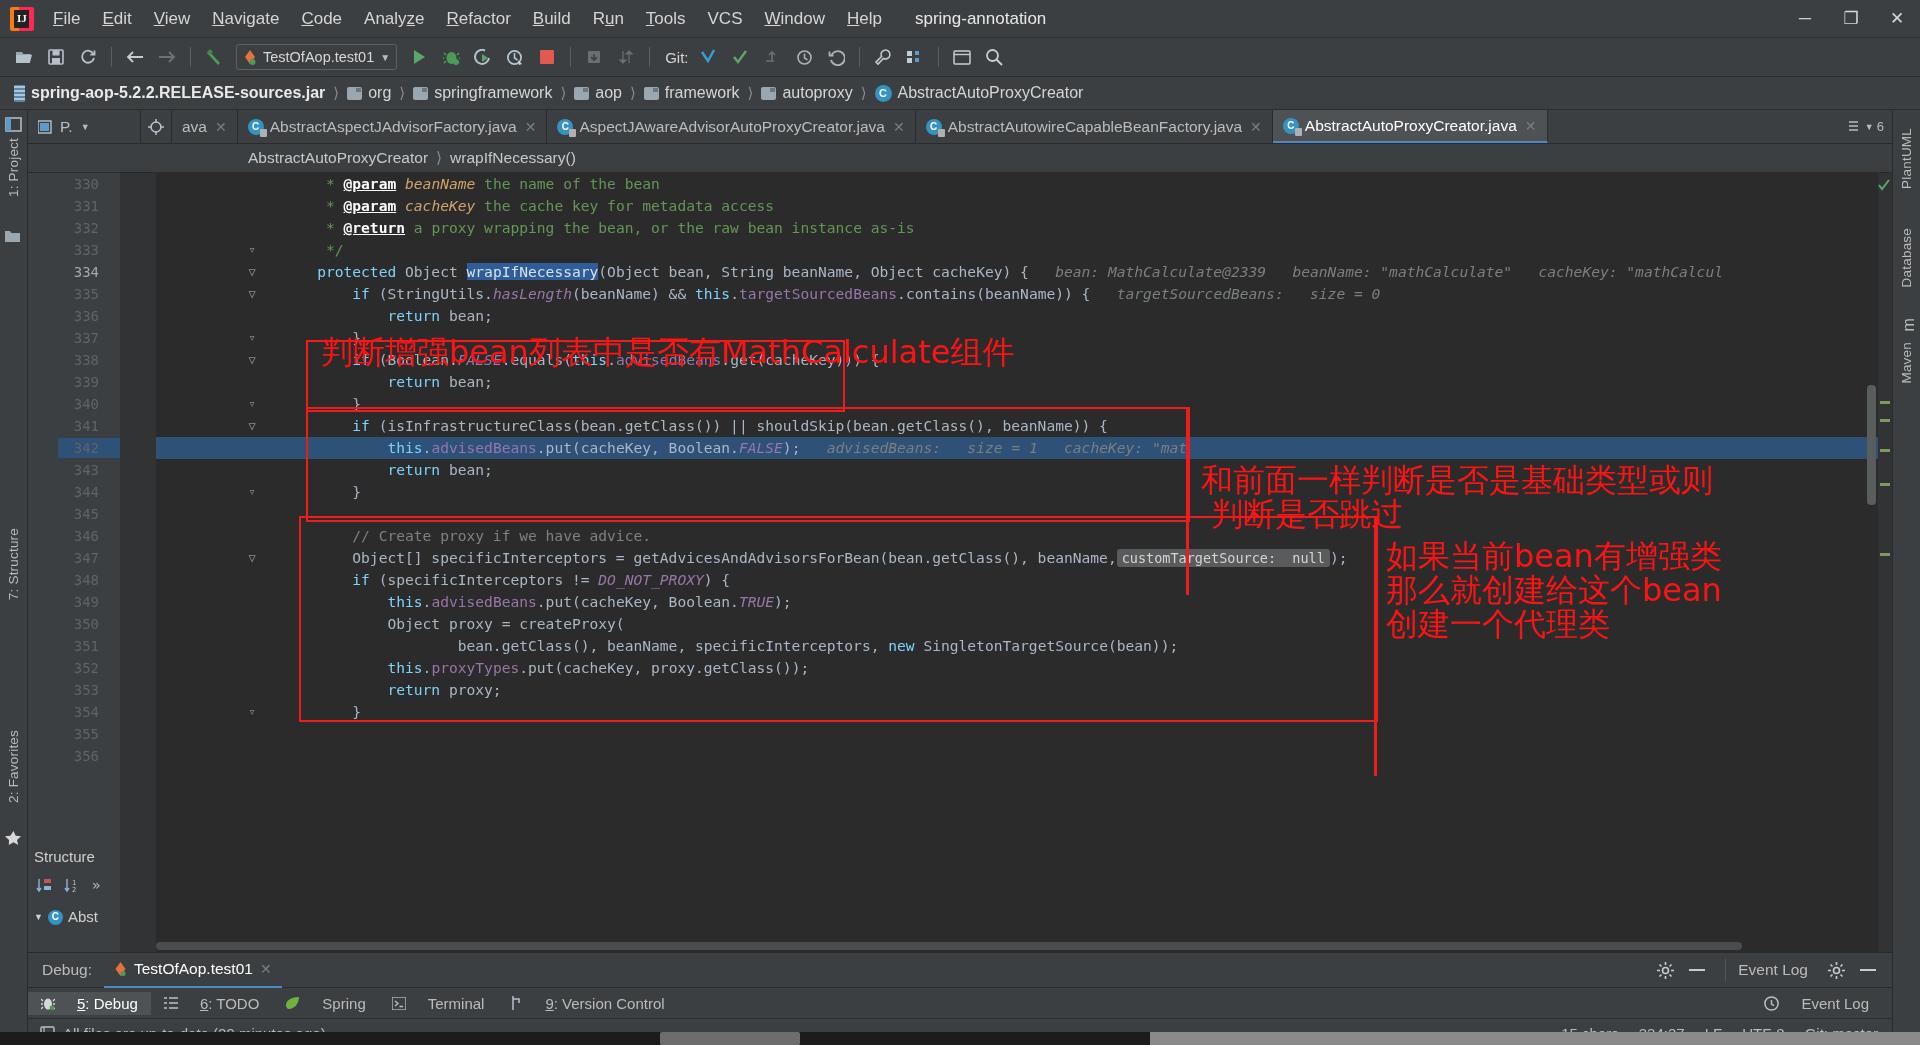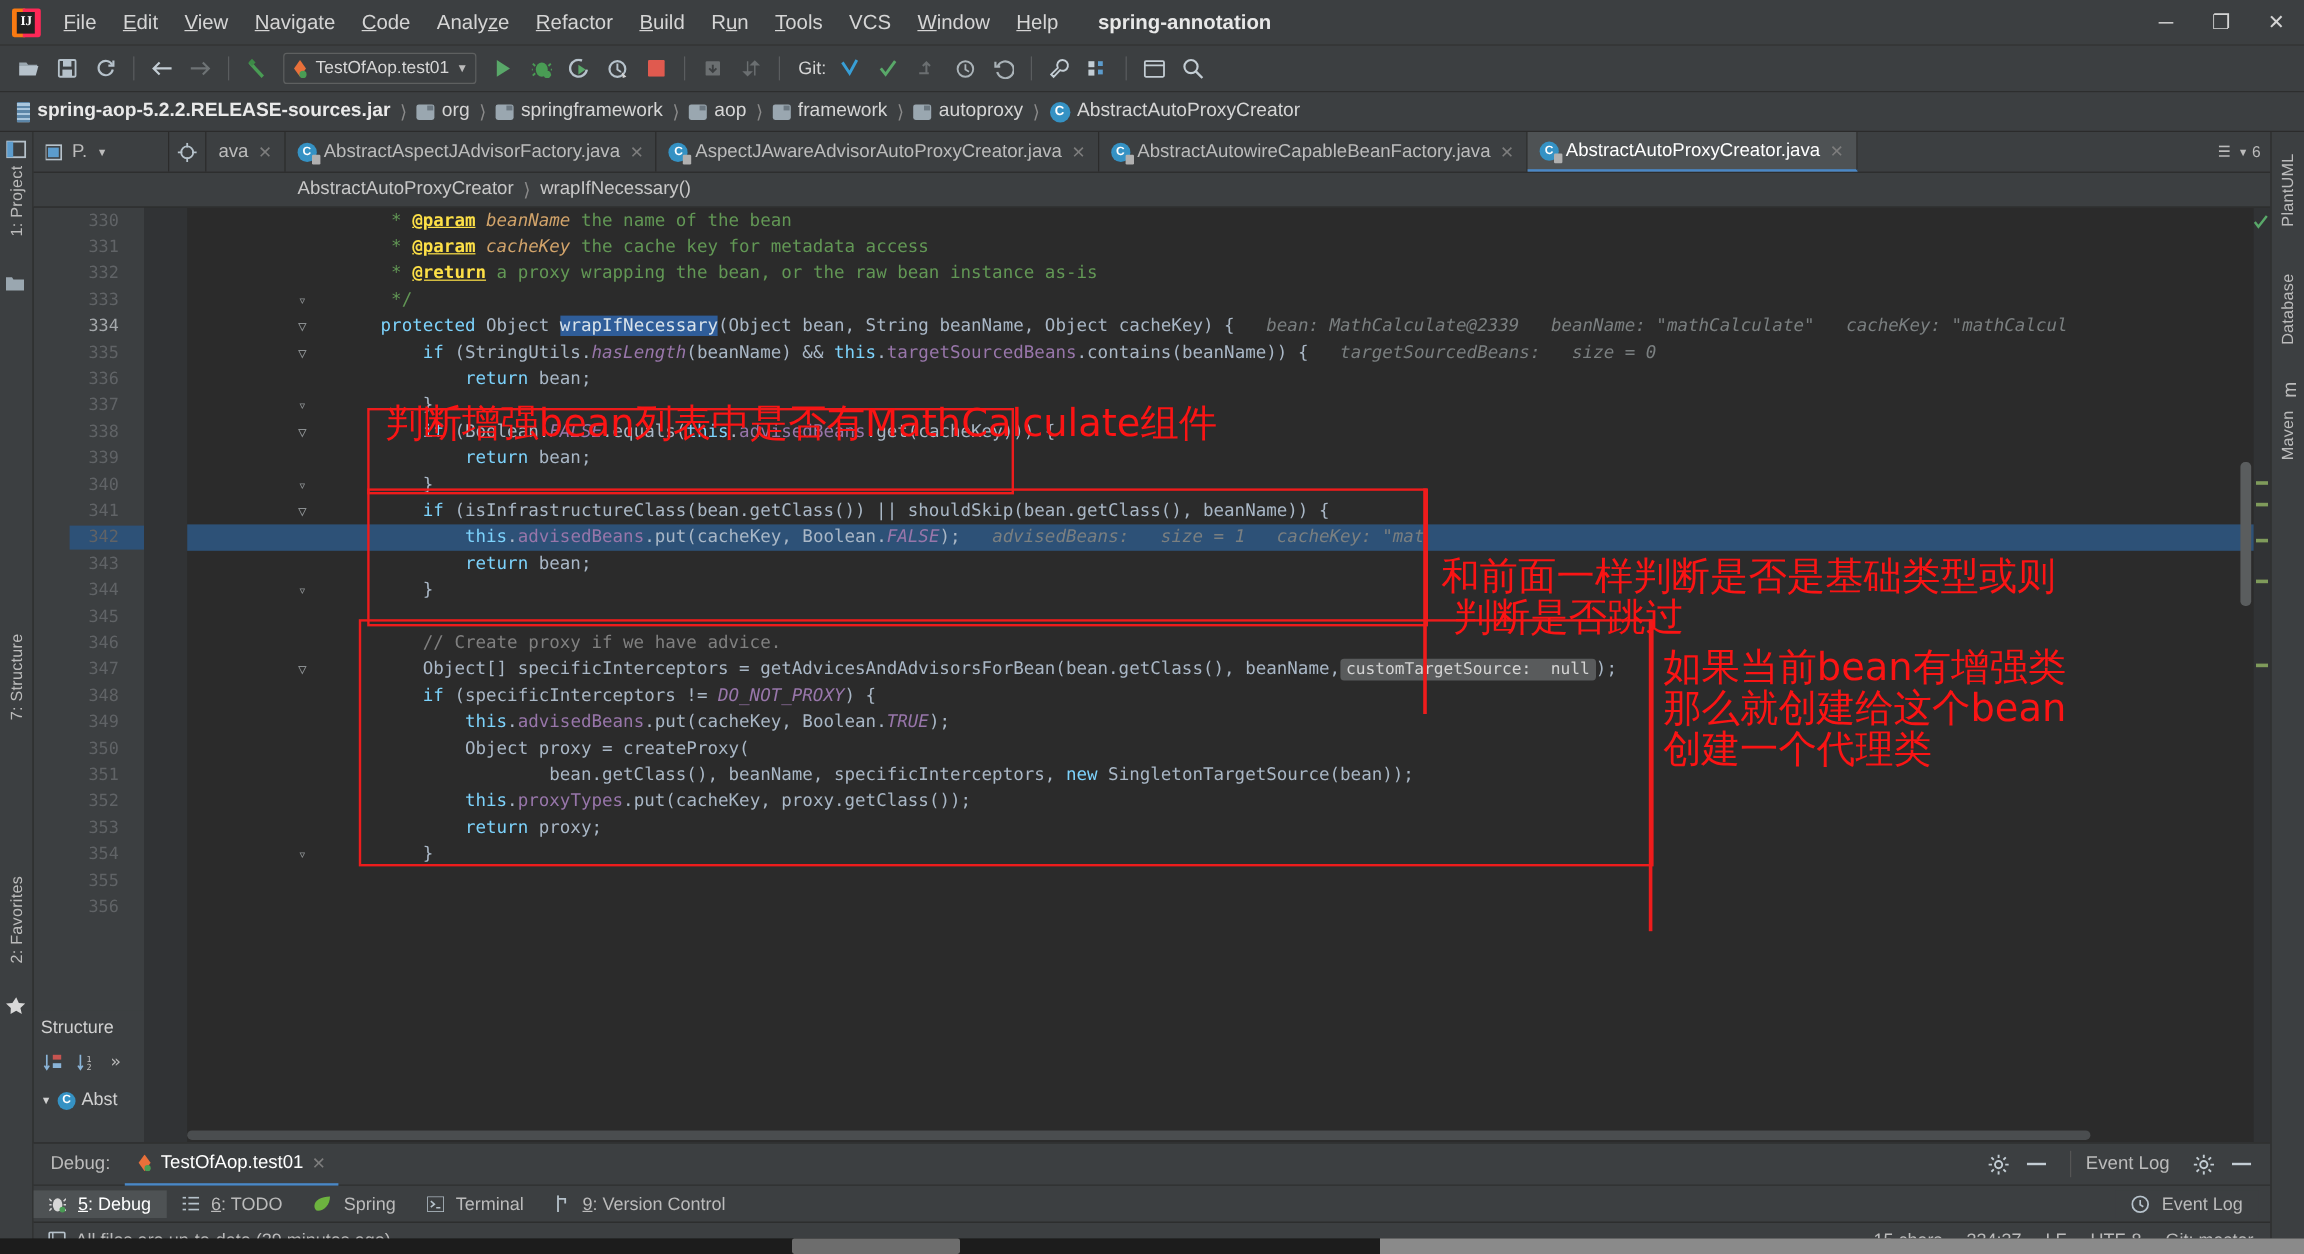--- a/index.html
+++ b/index.html
@@ -17,21 +17,21 @@
     height:37px;background:#3c3f41;display:flex;align-items:center;
     border-bottom:1px solid #323232;position:relative;
   }
   .ij-logo{width:24px;height:24px;margin:0 8px 0 10px;position:relative;flex:none;}
   .ij-logo .b1{position:absolute;left:0;top:0;width:11px;height:24px;background:#f97a12;border-radius:2px 0 0 2px;}
   .ij-logo .b2{position:absolute;left:9px;top:0;width:15px;height:24px;background:#fe2857;border-radius:0 2px 2px 0;}
   .ij-logo .b3{position:absolute;left:4px;top:3px;width:15px;height:18px;background:#222;}
   .ij-logo .b4{position:absolute;left:7px;top:5px;color:#fff;font-size:11px;font-weight:bold;font-family:"Liberation Serif",serif;}
   .menu-item{padding:4px 11px;font-size:17px;color:#d5d5d5;cursor:default;white-space:nowrap;}
   .menu-item u{text-decoration:underline;}
-  .proj-name{margin-left:22px;font-size:17px;font-weight:bold;color:#e8e8e8;}
+  .proj-name{margin-left:22px;font-size:17px;font-weight:normal;color:#e8e8e8;}
   .wincontrols{position:absolute;right:0;top:0;height:37px;display:flex;align-items:center;}
   .wc{width:46px;height:37px;display:flex;align-items:center;justify-content:center;color:#d5d5d5;font-size:17px;}
 
   
   .toolbar{
     height:38px;background:#3c3f41;display:flex;align-items:center;
     padding:0 8px;border-bottom:1px solid #2b2b2b;
   }
   .tb-ico{width:28px;height:26px;margin:0 2px;display:flex;align-items:center;justify-content:center;position:relative;}
   .tb-sep{width:1px;height:20px;background:#5a5d5f;margin:0 7px;}
@@ -100,21 +100,21 @@
   }
   .gutterbg{position:absolute;left:0;top:0;bottom:0;width:98px;background:#313335;}
   .foldcol{position:absolute;left:98px;top:0;bottom:0;width:30px;background:#313335;border-right:1px solid #3a3d3f;}
   .codearea{position:absolute;left:128px;right:0;top:0;bottom:0;}
   .ln{position:absolute;right:0;width:92px;text-align:right;color:#606366;font-size:14px;}
   .crow{position:absolute;left:0;white-space:pre;}
   .sel-line{position:absolute;left:0;right:0;height:22px;background:#2d5177;}
   .tok-kw{color:#7dd3fc;}
   .tok-cmt{color:#808080;}
   .tok-jd{color:#629755;}
-  .tok-tag{color:#fde047;font-weight:bold;text-decoration:underline;text-align:center;}
+  .tok-tag{color:#ffffff;font-weight:bold;text-decoration:underline;text-align:center;}
   .tok-par{color:#d1a36a;font-style:italic;}
   .tok-fld{color:#9876aa;}
   .tok-sf{color:#9876aa;font-style:italic;}
   .tok-def{color:#a9b7c6;}
   .hint{color:#7a7f80;font-style:italic;}
   .hintbox{background:#595b5c;color:#d4d4d4;border-radius:3px;padding:1px 5px;font-style:normal;font-size:13.5px;}
   .searchsel{background:#2f5d99;color:#d8e2ea;}
   .fold{position:absolute;left:0;width:28px;text-align:center;color:#8b8f91;font-size:12px;}
 
   
@@ -131,21 +131,21 @@
 
   
   .debugbar{height:34px;background:#3c3f41;display:flex;align-items:center;border-top:1px solid #2b2b2b;position:relative;}
   .dbg-label{padding:0 12px 0 14px;font-size:15.5px;color:#bbbbbb;}
   .dbg-tab{display:flex;align-items:center;gap:7px;padding:0 10px;height:34px;font-size:15.5px;color:#ffffff;
     border-bottom:2px solid #4a88c7;}
   .tb-right{margin-left:auto;display:flex;align-items:center;gap:0;}
   .evlog{display:flex;align-items:center;gap:8px;padding:0 12px;font-size:15.5px;color:#bbbbbb;}
 
   .toolwinbar{height:30px;background:#3c3f41;display:flex;align-items:center;border-top:1px solid #2b2b2b;}
-  .tw{display:flex;align-items:center;gap:10px;padding:3px 13px;font-size:15px;color:#bbbbbb;}
+  .tw{display:flex;align-items:center;gap:22px;padding:3px 13px;font-size:15px;color:#bbbbbb;}
   .tw.active{background:#4e5254;color:#ffffff;}
 
   .statusbar{height:29px;background:#3c3f41;display:flex;align-items:center;
     font-size:15px;color:#bbbbbb;border-top:1px solid #2b2b2b;position:relative;}
   .sb-right{margin-left:auto;display:flex;align-items:center;gap:20px;padding-right:14px;}
   .watermark{position:absolute;right:6px;bottom:1px;font-size:12.5px;color:#8f9396;
     font-family:"Liberation Sans",sans-serif;}
   .blackstrip{position:absolute;left:0;right:0;bottom:0;height:13px;background:#1c1c1c;}
   .blackstrip .gl{position:absolute;left:660px;width:140px;top:0;height:13px;background:#6d6d6d;border-radius:2px;}
   .blackstrip .gr{position:absolute;left:1150px;right:0;top:0;height:13px;background:#8a8a8a;}

